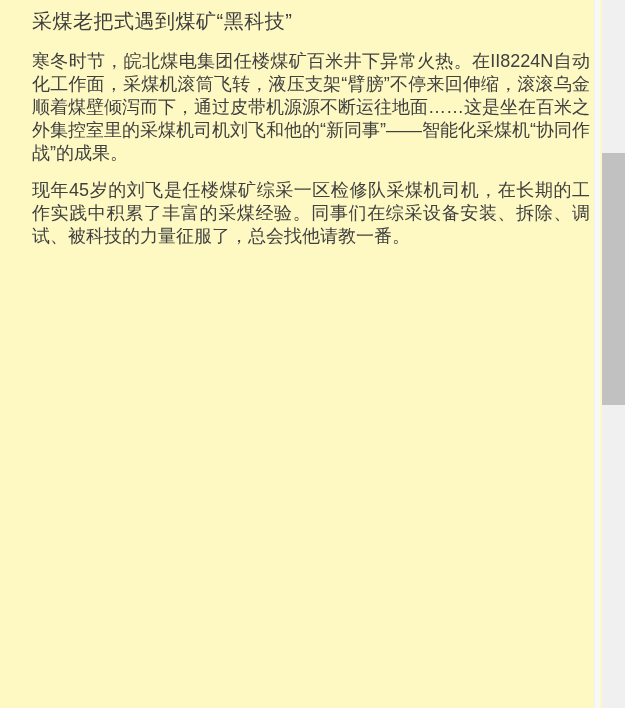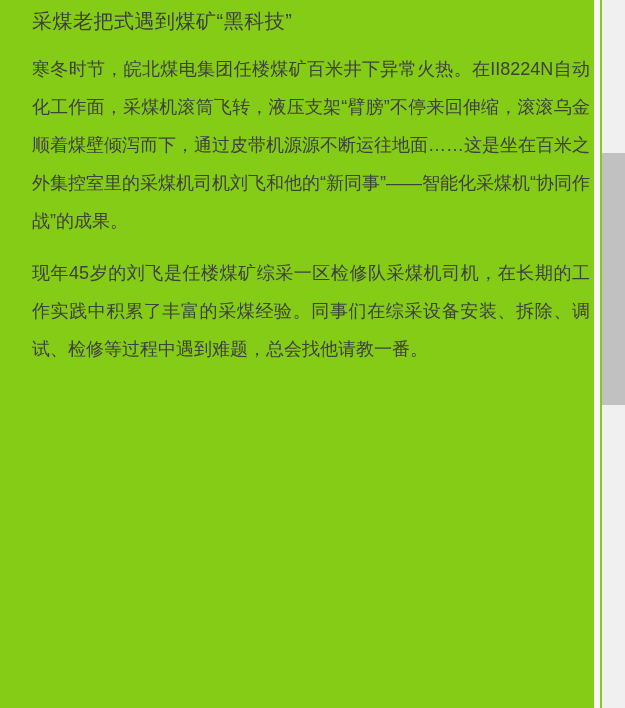--- a/index.html
+++ b/index.html
@@ -8,41 +8,41 @@
     width: 625px;
     height: 708px;
     background: #fefefe;
     overflow: hidden;
     font-family: "Liberation Sans", "DejaVu Sans", sans-serif;
   }
   .page {
     position: relative;
     width: 625px;
     height: 708px;
-    background: #84cc16;
+    background: #fef9c3;
   }
   .content {
     position: absolute;
     top: 0;
     left: 0;
     width: 558px;
     padding: 6px 0 0 32px;
     color: #404040;
   }
   .article-title {
     font-size: 20px;
     line-height: 30px;
     font-weight: normal;
     color: #3e3e3e;
     margin: 0 0 14px 0;
     letter-spacing: 0.5px;
   }
   .content p {
     font-size: 18px;
-    line-height: 38px;
+    line-height: 23px;
     margin: 0 0 14px 0;
     text-align: justify;
     word-break: break-all;
     color: #404040;
   }
   .content-right-edge {
     position: absolute;
     top: 0;
     right: 25px;
     width: 5px;
@@ -66,21 +66,21 @@
   }
 </style>
 </head>
 <body>
 
 <div class="page">
 
   <div class="content">
     <h1 class="article-title">采煤老把式遇到煤矿“黑科技”</h1>
     <p>寒冬时节，皖北煤电集团任楼煤矿百米井下异常火热。在II8224N自动化工作面，采煤机滚筒飞转，液压支架“臂膀”不停来回伸缩，滚滚乌金顺着煤壁倾泻而下，通过皮带机源源不断运往地面……这是坐在百米之外集控室里的采煤机司机刘飞和他的“新同事”——智能化采煤机“协同作战”的成果。</p>
-    <p>现年45岁的刘飞是任楼煤矿综采一区检修队采煤机司机，在长期的工作实践中积累了丰富的采煤经验。同事们在综采设备安装、拆除、调试、检修等过程中遇到难题，总会找他请教一番。</p>
+    <p>现年45岁的刘飞是任楼煤矿综采一区检修队采煤机司机，在长期的工作实践中积累了丰富的采煤经验。同事们在综采设备安装、拆除、调试、被科技的力量征服了，总会找他请教一番。</p>
   </div>
 
   <div class="content-right-edge"></div>
 
   <div class="scrollbar-track">
     <div class="scrollbar-thumb" style="top: 153px; height: 252px;"></div>
   </div>
 
 </div>
 

